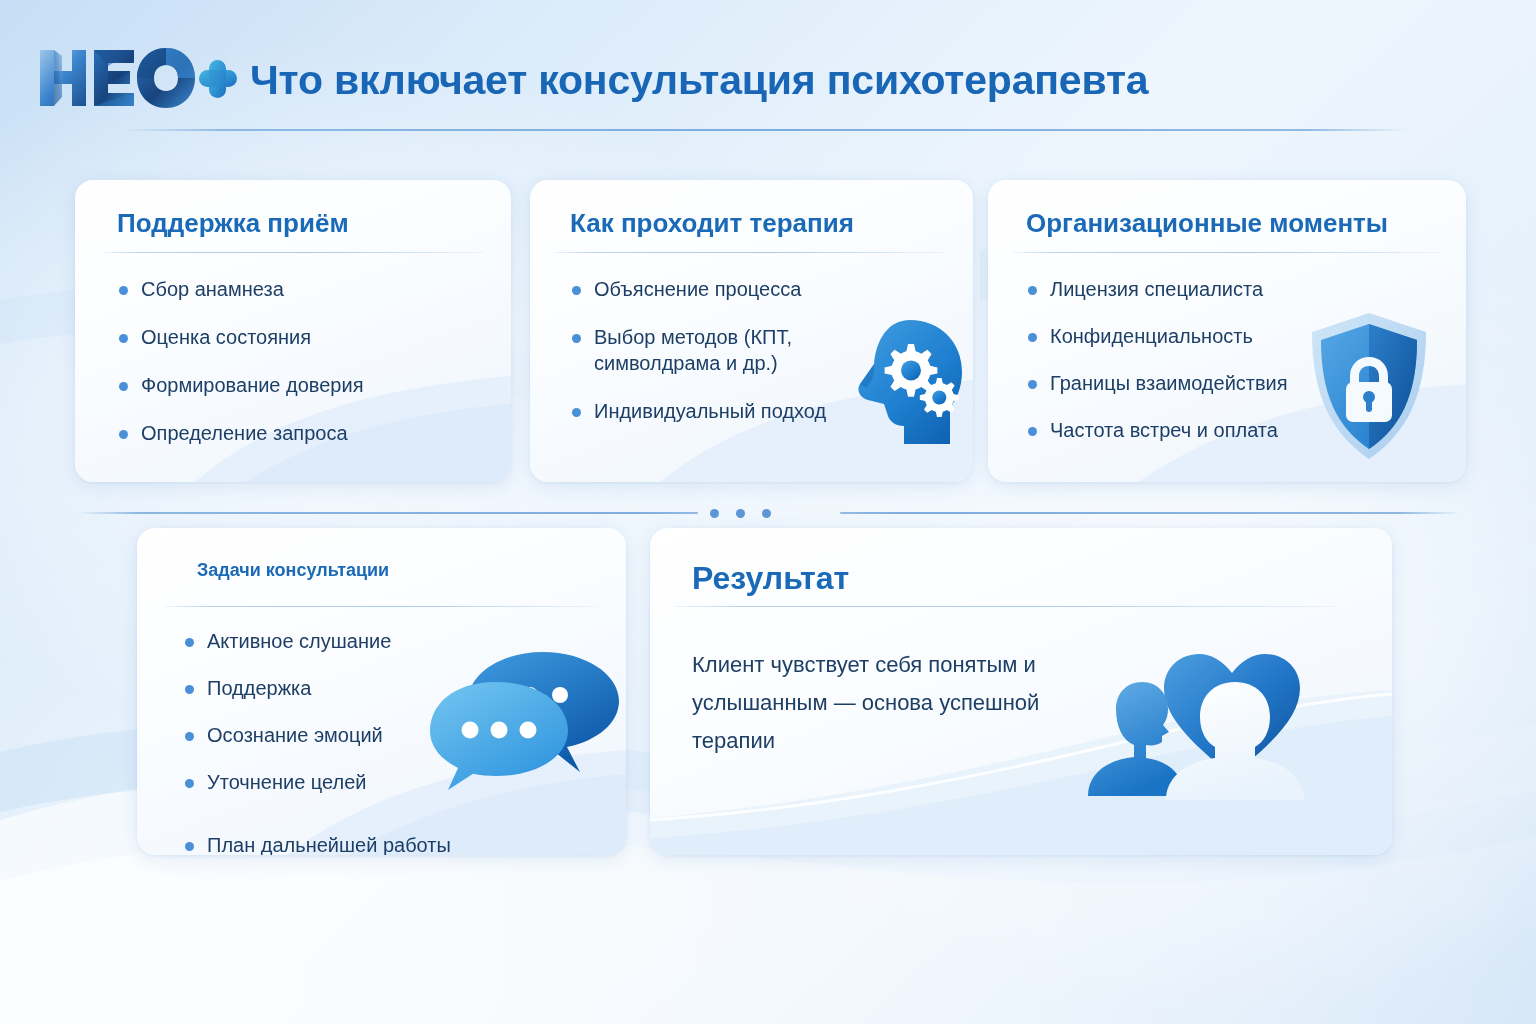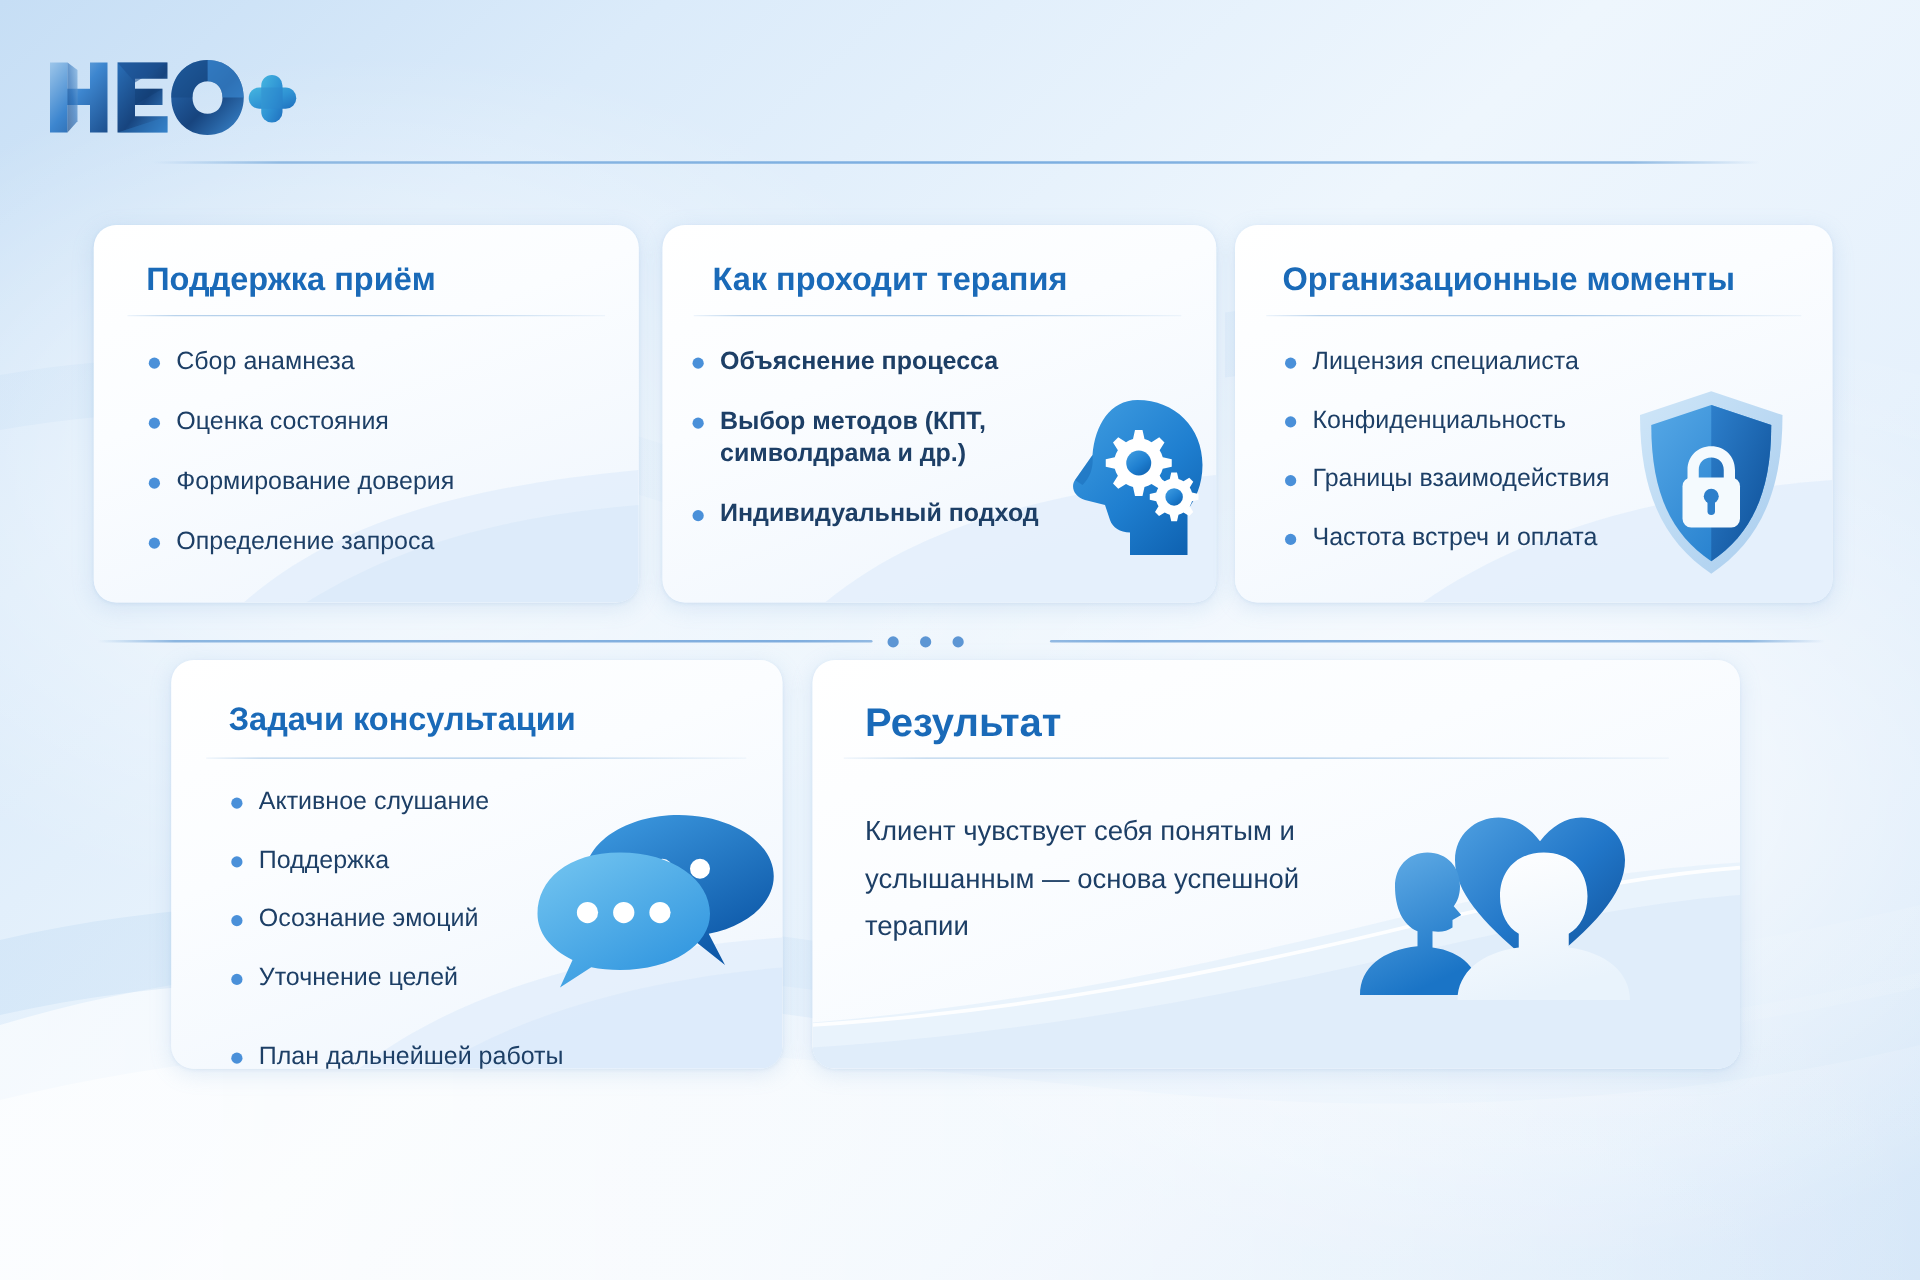--- a/index.html
+++ b/index.html
@@ -149,20 +149,21 @@
     <path d="M128,4 C145,4 157,17 157,34 C157,51 145,64 128,64 C111,64 99,51 99,34 C99,17 111,4 128,4 Z
              M128,21 C121,21 116,26 116,34 C116,42 121,47 128,47 C135,47 140,42 140,34 C140,26 135,21 128,21 Z" fill="url(#lgC)"></path>
     <path d="M128,4 C145,4 157,17 157,34 L140,34 C140,26 135,21 128,21 Z" fill="#3b8ad4" opacity="0.65"></path>
     <path d="M99,34 C99,17 111,4 128,4 L128,21 C121,21 116,26 116,34 Z" fill="#14457f" opacity="0.5"></path>
 
     <rect x="161" y="26" width="38" height="17" rx="8.5" fill="url(#lgP)"></rect>
     <rect x="171" y="16" width="17" height="38" rx="8.5" fill="url(#lgP)"></rect>
     <rect x="171" y="26" width="17" height="17" fill="#2c87cc" opacity="0.45"></rect>
   </svg>
 
+  <div class="page-title">Что включает консультация психотерапевта</div>
   <div class="header-rule"></div>
 </div>
 
 <div class="card" style="left:75px; top:180px; width:436px; height:302px;">
   <svg class="card-inner-wave" viewBox="0 0 436 302" preserveAspectRatio="none">
     <path d="M120,302 C200,232 310,208 436,196 L436,302 Z" fill="#e3effb" opacity="0.85"></path>
     <path d="M170,302 C250,252 340,232 436,224 L436,302 Z" fill="#d7e8f9" opacity="0.6"></path>
   </svg>
   <div class="card-title" style="left:42px; top:28px; font-size:26px;">Поддержка приём</div>
   <div class="card-rule" style="left:27px; top:72px; width:382px;"></div>
@@ -209,21 +210,21 @@
       <path d="M93,62 L97.6,62 L98.8,67.2 C100.2,67.6 101.6,68.2 102.8,69 L107.4,66.2 L110.6,69.4
                L107.8,74 C108.6,75.2 109.2,76.6 109.6,78 L114.8,79.2 L114.8,83.8 L109.6,85
                C109.2,86.4 108.6,87.8 107.8,89 L110.6,93.6 L107.4,96.8 L102.8,94 C101.6,94.8 100.2,95.4 98.8,95.8
                L97.6,101 L93,101 L91.8,95.8 C90.4,95.4 89,94.8 87.8,94 L83.2,96.8 L80,93.6
                L82.8,89 C82,87.8 81.4,86.4 81,85 L75.8,83.8 L75.8,79.2 L81,78
                C81.4,76.6 82,75.2 82.8,74 L80,69.4 L83.2,66.2 L87.8,69 C89,68.2 90.4,67.6 91.8,67.2 Z"></path>
     </g>
     <circle cx="95.3" cy="81.5" r="7" fill="url(#headG)"></circle>
   </svg>
 
-  <ul class="bullets" style="left:22px; top:96px; width:300px; font-size:20px;font-weight:bold;">
+  <ul class="bullets" style="left:40px; top:96px; width:300px; font-size:20px;">
     <li style="margin-bottom:22px;">Объяснение процесса</li>
     <li style="margin-bottom:22px;">Выбор методов (КПТ, символдрама и др.)</li>
     <li>Индивидуальный подход</li>
   </ul>
 </div>
 
 <div class="card" style="left:988px; top:180px; width:478px; height:302px;">
   <svg class="card-inner-wave" viewBox="0 0 478 302" preserveAspectRatio="none">
     <path d="M150,302 C240,240 350,214 478,204 L478,302 Z" fill="#e3effb" opacity="0.85"></path>
   </svg>
@@ -268,21 +269,21 @@
   <div class="dot d2"></div>
   <div class="dot d3"></div>
   <div class="line-r"></div>
 </div>
 
 <div class="card" style="left:137px; top:528px; width:489px; height:327px;">
   <svg class="card-inner-wave" viewBox="0 0 489 327" preserveAspectRatio="none">
     <path d="M150,327 C240,258 360,232 489,222 L489,327 Z" fill="#e3effb" opacity="0.85"></path>
     <path d="M210,327 C290,278 390,254 489,246 L489,327 Z" fill="#d7e8f9" opacity="0.55"></path>
   </svg>
-  <div class="card-title" style="left:46px; top:32px; font-size:26px;">Задачи консультации</div>
+  <div class="card-title" style="left:60px; top:32px; font-size:18px;">Задачи консультации</div>
   <div class="card-rule" style="left:28px; top:78px; width:432px;"></div>
 
   <svg class="card-icon" style="left:283px; top:110px; width:210px; height:155px;" viewBox="0 0 210 155">
     <defs>
       <linearGradient id="bubDark" x1="0" y1="0" x2="0.6" y2="1">
         <stop offset="0%" stop-color="#3f9ce2"></stop>
         <stop offset="100%" stop-color="#0d58a8"></stop>
       </linearGradient>
       <linearGradient id="bubLight" x1="0.1" y1="0" x2="0.8" y2="1">
         <stop offset="0%" stop-color="#72c4f0"></stop>

